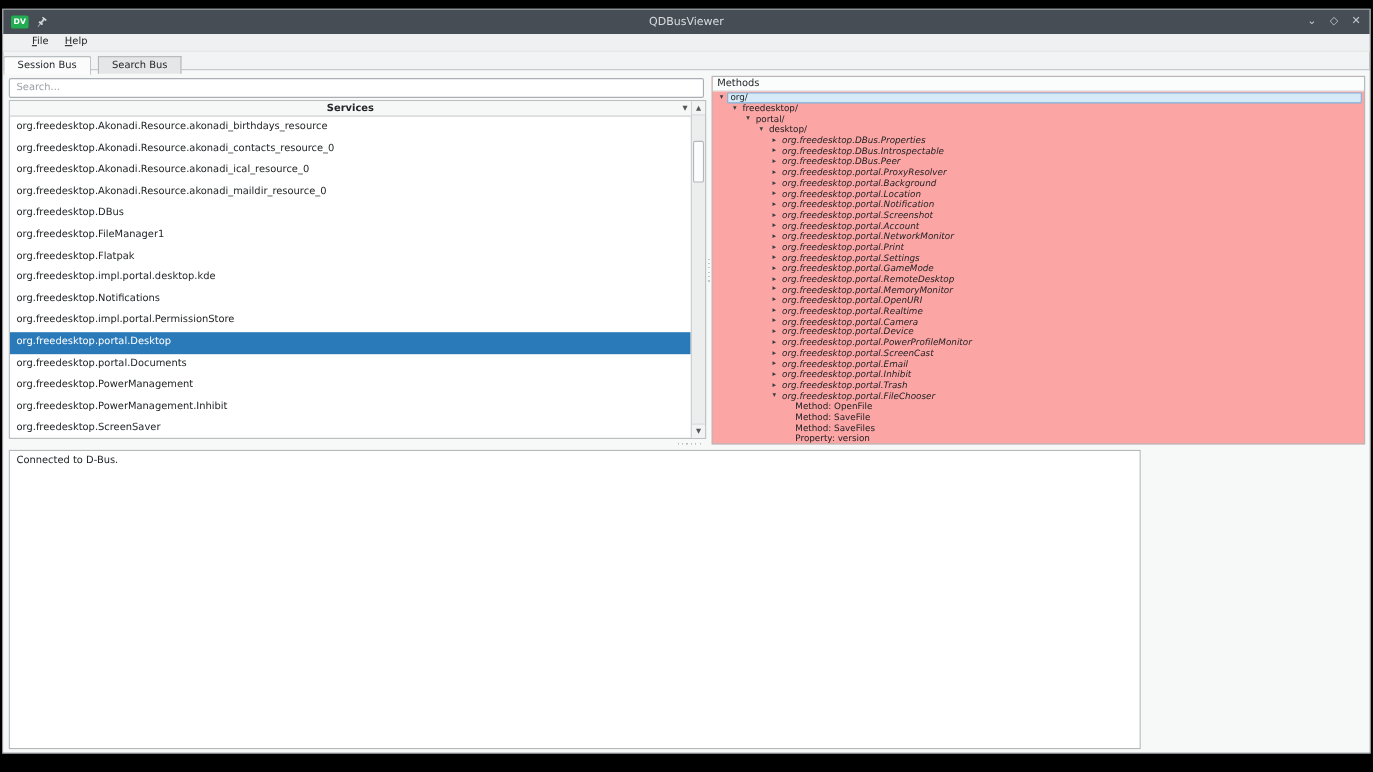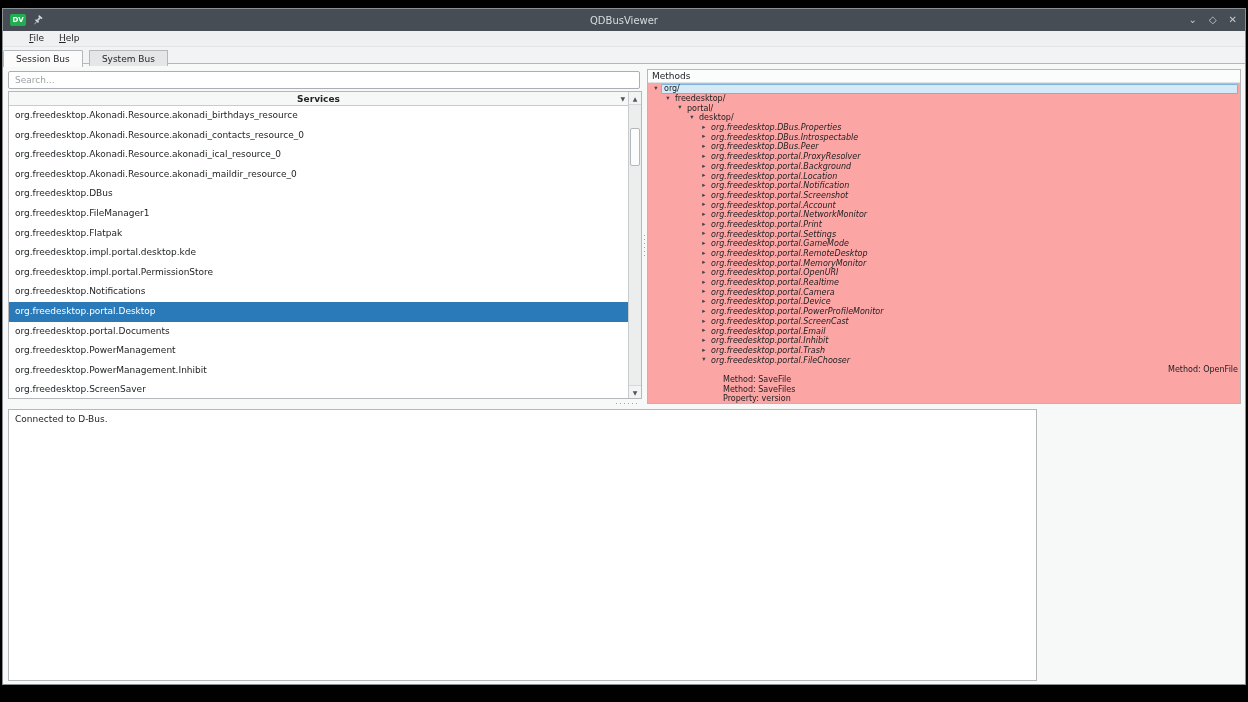--- a/index.html
+++ b/index.html
@@ -119,21 +119,21 @@
     </div>
   </div>
 
   <div class="menubar">
     <span class="menu-item">File</span>
     <span class="menu-item">Help</span>
   </div>
 
   <div class="tabbar">
     <div class="tab active">Session Bus</div>
-    <div class="tab">System Bus</div>
+    <div class="tab">Search Bus</div>
   </div>
 
   <div class="content">
 
     <input class="search" placeholder="Search..." style="">
 
     <div class="services-frame">
       <div class="svc-main">
         <div class="svc-header">
           <span>Services</span>
@@ -141,22 +141,22 @@
         </div>
         <div class="svc-rows" id="svc-rows">
             <div class="svc-row">org.freedesktop.Akonadi.Resource.akonadi_birthdays_resource</div>
             <div class="svc-row">org.freedesktop.Akonadi.Resource.akonadi_contacts_resource_0</div>
             <div class="svc-row">org.freedesktop.Akonadi.Resource.akonadi_ical_resource_0</div>
             <div class="svc-row">org.freedesktop.Akonadi.Resource.akonadi_maildir_resource_0</div>
             <div class="svc-row">org.freedesktop.DBus</div>
             <div class="svc-row">org.freedesktop.FileManager1</div>
             <div class="svc-row">org.freedesktop.Flatpak</div>
             <div class="svc-row">org.freedesktop.impl.portal.desktop.kde</div>
+            <div class="svc-row">org.freedesktop.Notifications</div>
             <div class="svc-row">org.freedesktop.impl.portal.PermissionStore</div>
-            <div class="svc-row">org.freedesktop.Notifications</div>
             <div class="svc-row selected">org.freedesktop.portal.Desktop</div>
             <div class="svc-row">org.freedesktop.portal.Documents</div>
             <div class="svc-row">org.freedesktop.PowerManagement</div>
             <div class="svc-row">org.freedesktop.PowerManagement.Inhibit</div>
             <div class="svc-row">org.freedesktop.ScreenSaver</div>
           </div>
       </div>
       <div class="scrollbar">
         <div class="sb-btn up">▲</div>
         <div class="sb-track">
@@ -282,21 +282,21 @@
             <span class="lbl it">org.freedesktop.portal.Inhibit</span>
           </div>
           <div class="tree-row" style="padding-left: 51px;">
             <span class="arrow">▸</span>
             <span class="lbl it">org.freedesktop.portal.Trash</span>
           </div>
           <div class="tree-row" style="padding-left: 51px;">
             <span class="arrow">▾</span>
             <span class="lbl it">org.freedesktop.portal.FileChooser</span>
           </div>
-          <div class="tree-row" style="padding-left: 63px; justify-content: flex-end;">
+          <div class="tree-row" style="padding-left: 63px;">
             <span class="arrow hidden"></span>
             <span class="lbl">Method: OpenFile</span>
           </div>
           <div class="tree-row" style="padding-left: 63px;">
             <span class="arrow hidden"></span>
             <span class="lbl">Method: SaveFile</span>
           </div>
           <div class="tree-row" style="padding-left: 63px;">
             <span class="arrow hidden"></span>
             <span class="lbl">Method: SaveFiles</span>

